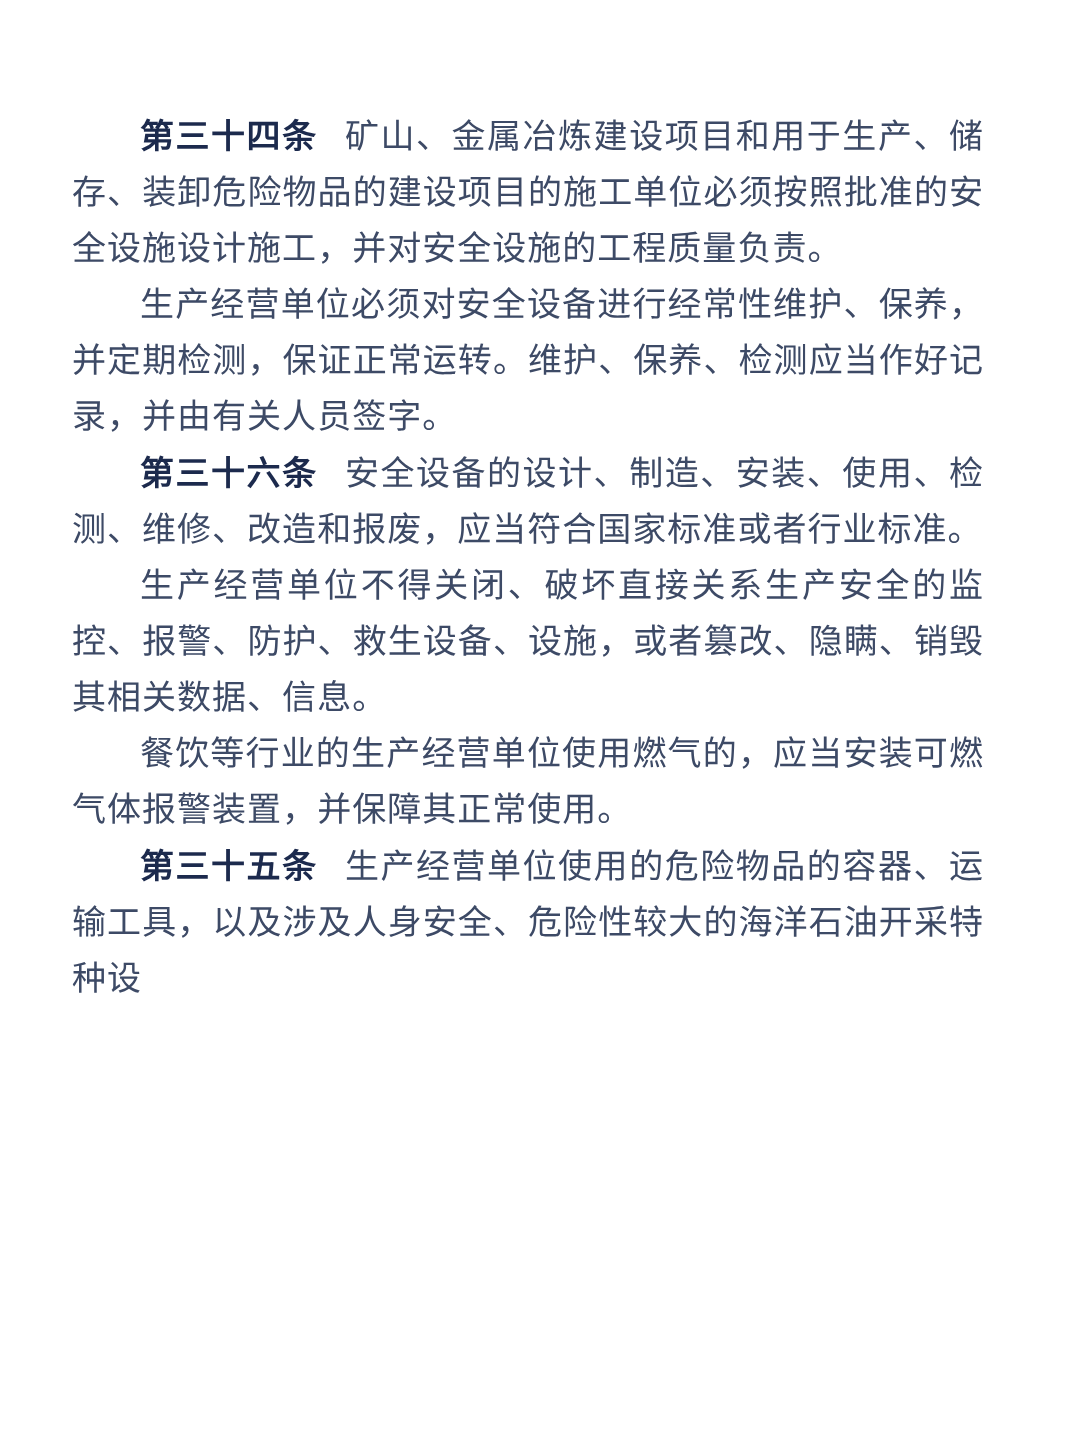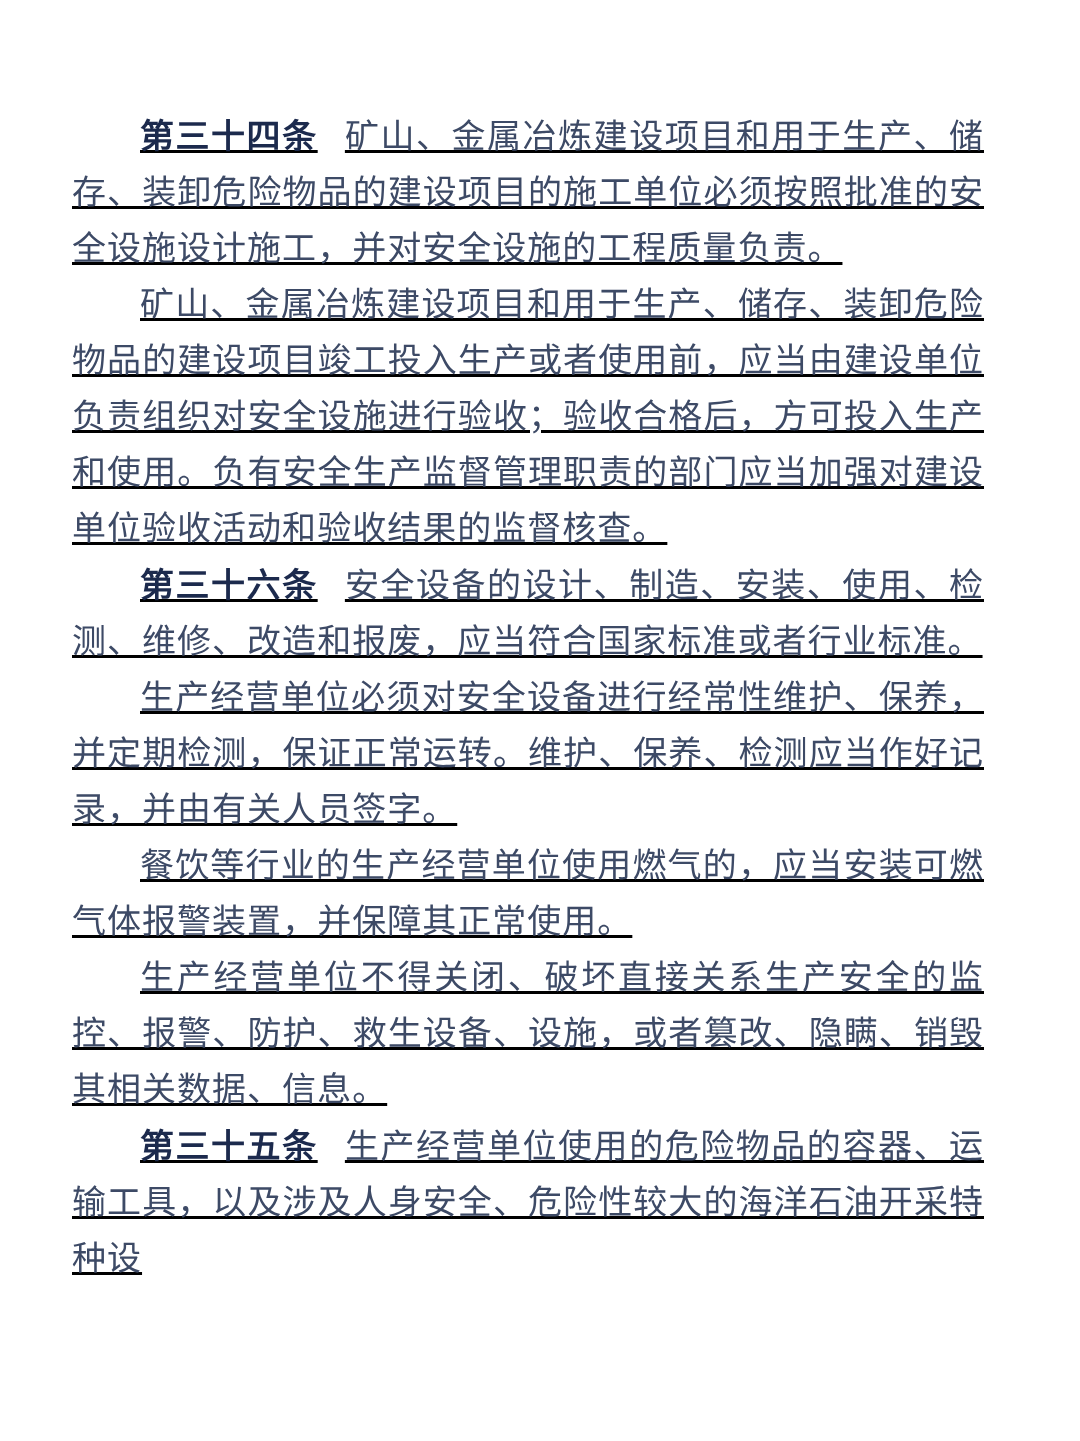--- a/index.html
+++ b/index.html
@@ -12,21 +12,20 @@
     height: 1441px;
     overflow: hidden;
     font-family: "Liberation Serif", "DejaVu Serif", serif;
   }
   .page {
     box-sizing: border-box;
     width: 1080px;
     height: 1441px;
     padding: 108px 96px 0 72px;
     background: #ffffff;
-    text-decoration: underline;
   }
   .doc {
     width: 100%;
     color: #3d4a66;
     font-size: 34px;
     line-height: 56px;
     letter-spacing: 0.03em;
     text-align: justify;
   }
   .para {
@@ -49,27 +48,26 @@
   }
 </style>
 </head>
 <body>
 
 <div class="page">
   <div class="doc">
 
     <p class="para"><span class="article-label">第三十四条</span><span class="para-text">矿山、金属冶炼建设项目和用于生产、储存、装卸危险物品的建设项目的施工单位必须按照批准的安全设施设计施工，并对安全设施的工程质量负责。</span></p>
 
-    <p class="para"><span class="para-text">矿山、金属冶炼建设项目和用于生产、储存、装卸危险物品的建设项目竣工投入生产或者使用前，应当由建设单位负责组织对安全设施进行验收；验收合格后，方可投入生产和使用。负有安全生产监督管理职责的部门应当加强对建设单位验收活动和验收结果的监督核查。</span></p>
 
+
+    <p class="para"><span class="para-text">生产经营单位必须对安全设备进行经常性维护、保养，并定期检测，保证正常运转。维护、保养、检测应当作好记录，并由有关人员签字。</span></p>
 
     <p class="para"><span class="article-label">第三十六条</span><span class="para-text">安全设备的设计、制造、安装、使用、检测、维修、改造和报废，应当符合国家标准或者行业标准。</span></p>
 
-    <p class="para"><span class="para-text">生产经营单位必须对安全设备进行经常性维护、保养，并定期检测，保证正常运转。维护、保养、检测应当作好记录，并由有关人员签字。</span></p>
+    <p class="para"><span class="para-text">生产经营单位不得关闭、破坏直接关系生产安全的监控、报警、防护、救生设备、设施，或者篡改、隐瞒、销毁其相关数据、信息。</span></p>
 
     <p class="para"><span class="para-text">餐饮等行业的生产经营单位使用燃气的，应当安装可燃气体报警装置，并保障其正常使用。</span></p>
-
-    <p class="para"><span class="para-text">生产经营单位不得关闭、破坏直接关系生产安全的监控、报警、防护、救生设备、设施，或者篡改、隐瞒、销毁其相关数据、信息。</span></p>
 
     <p class="para"><span class="article-label">第三十五条</span><span class="para-text">生产经营单位使用的危险物品的容器、运输工具，以及涉及人身安全、危险性较大的海洋石油开采特种设</span></p>
 
   </div>
 </div>
 
 </body></html>

